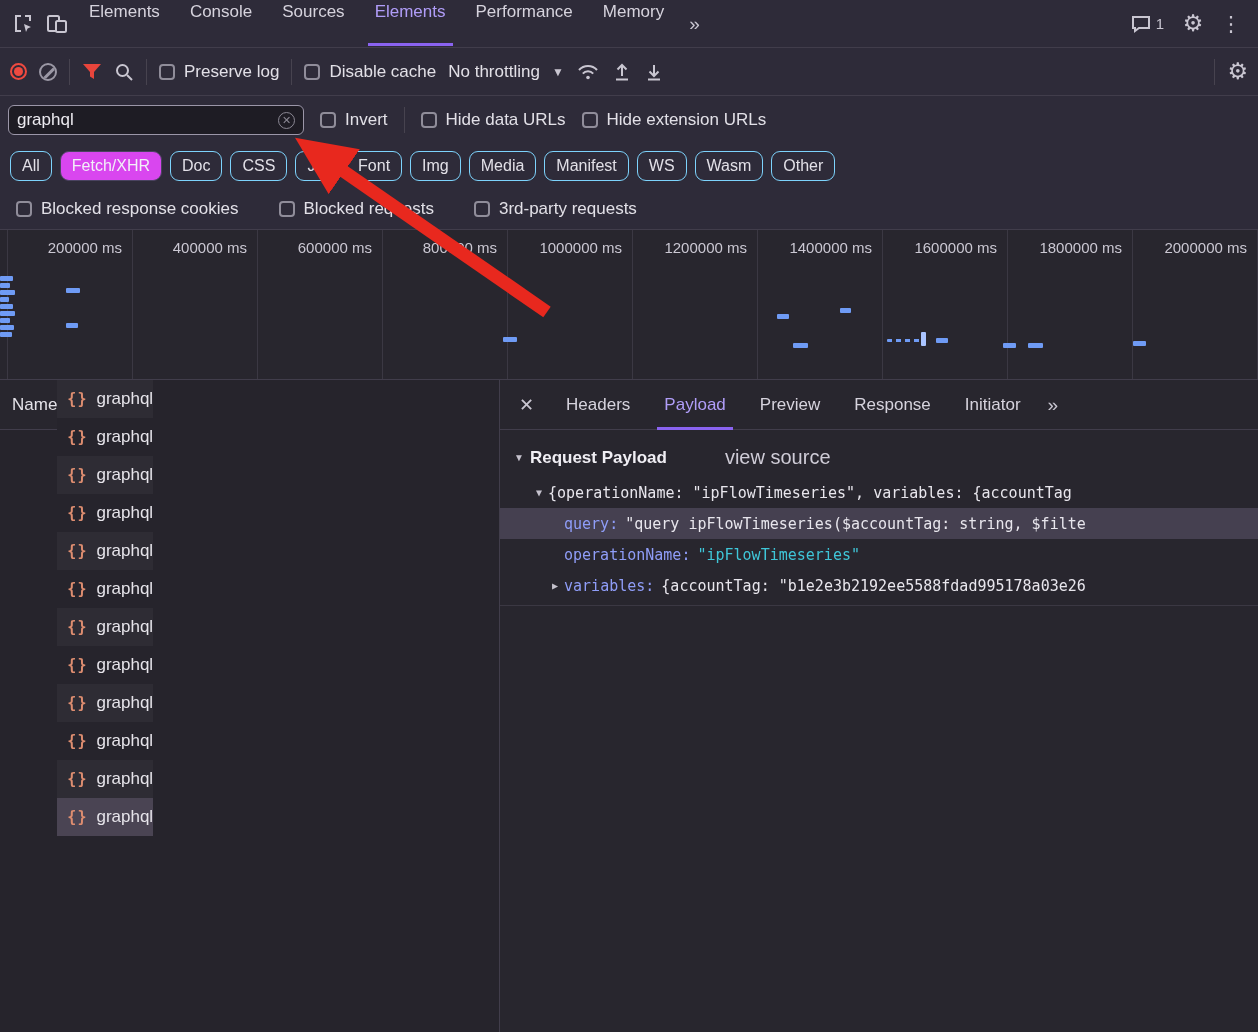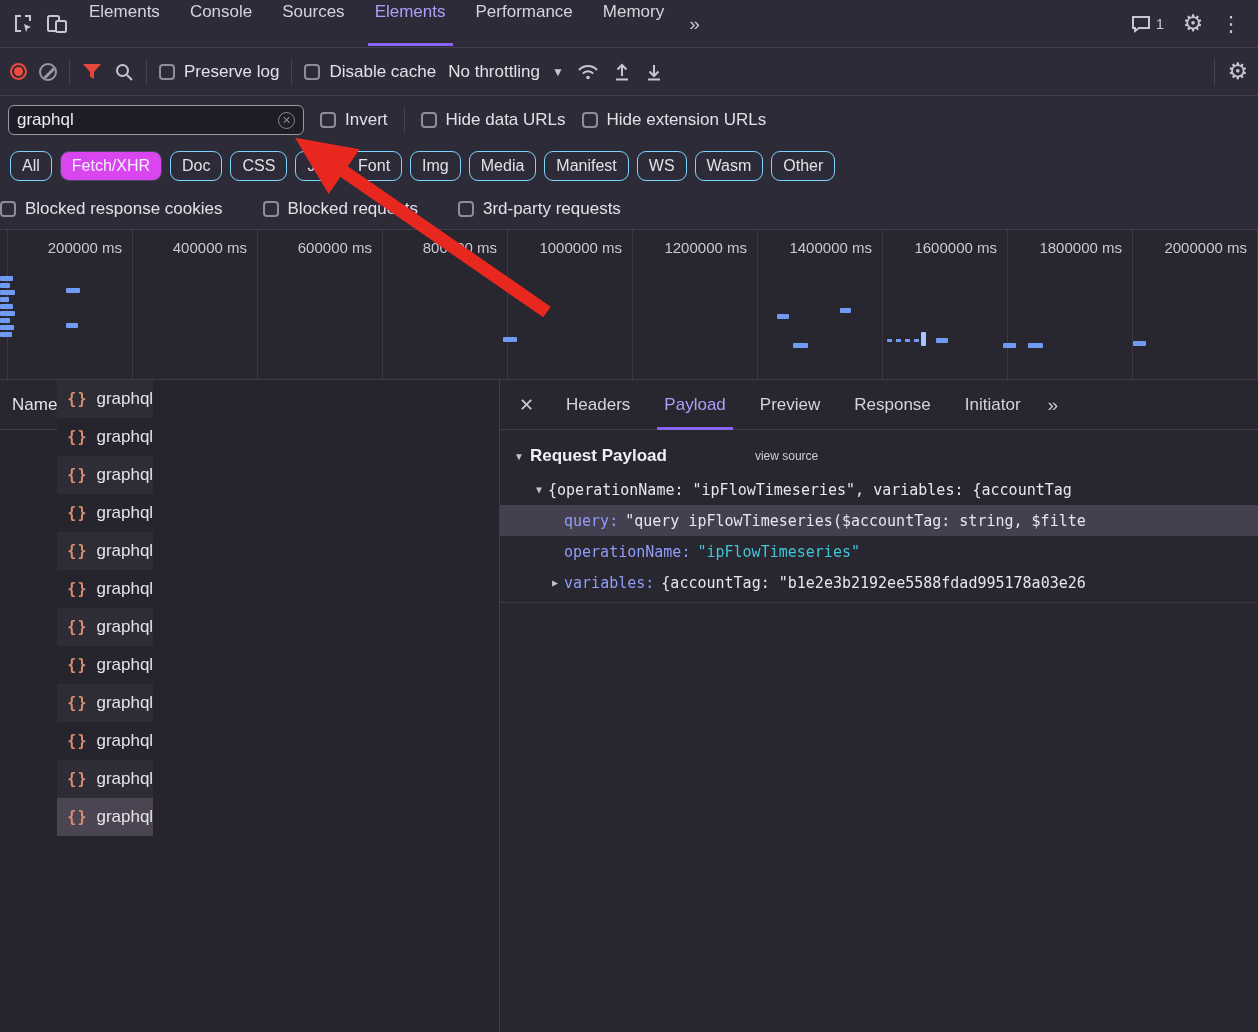--- a/index.html
+++ b/index.html
@@ -45,21 +45,21 @@
   .filter-box { width:296px; height:30px; background:#1e1c24; border:1px solid #9b96a8; border-radius:6px; display:flex; align-items:center; padding:0 8px; }
   .filter-box input { flex:1; background:transparent; border:none; outline:none; color:#eceaf0; font-size:17px; font-family:"Liberation Sans",sans-serif; }
   .clear-x { width:17px; height:17px; border:1.5px solid #8b8894; border-radius:50%; color:#8b8894; font-size:11px; display:flex; align-items:center; justify-content:center; flex:none; }
 
   
   .chips-row { height:44px; gap:8px; padding:0 10px; }
   .chip { border:1px solid #7dd3fc; border-radius:9px; padding:5px 11px; font-size:16px; color:#e2e0e7; white-space:nowrap; }
   .chip.sel { background:#d946ef; border-color:#4a4360; color:#f2eff8; }
 
   
-  .options-row { height:42px; gap:40px; padding:0 0; border-bottom:1px solid #413d4b; }
+  .options-row { height:42px; gap:40px; padding:0 16px; border-bottom:1px solid #413d4b; }
 
   
   .timeline { height:150px; background:#28262e; border-bottom:1px solid #413d4b; position:relative; display:flex; overflow:hidden; }
   .tl-sliver { width:8px; border-right:1px solid #3b3843; flex:none; }
   .tl-col { width:125px; flex:none; border-right:1px solid #3b3843; font-size:15px; color:#cbc8d3; text-align:right; padding:9px 10px 0 0; white-space:nowrap; overflow:hidden; }
   .tl-col.last { flex:1; }
   .wbar { position:absolute; height:5px; background:#6f9bf5; border-radius:1px; }
   .wbar.dash { height:3px; background:repeating-linear-gradient(90deg,#6f9bf5 0 5px,transparent 5px 9px); }
   .wbar.mark { width:5px; height:14px; background:#aac4ff; }
 
@@ -75,21 +75,21 @@
   .right-panel { flex:1; background:#28262e; display:flex; flex-direction:column; overflow:hidden; }
   .detail-tabs { height:50px; border-bottom:1px solid #413d4b; display:flex; align-items:center; padding-left:4px; }
   .close-x { font-size:18px; padding:0 15px; color:#c9c6d1; }
   .dtab { height:50px; display:flex; align-items:center; padding:0 17px; font-size:17px; color:#d6d3dd; position:relative; }
   .dtab.sel { color:#b09df8; }
   .dtab.sel::after { content:""; position:absolute; left:10px; right:10px; bottom:0; height:3px; background:#8a63f0; }
 
   .payload-head { display:flex; align-items:center; margin:16px 0 8px 14px; }
   .tri { font-size:10px; color:#c5c2cd; margin-right:6px; flex:none; }
   .payload-title { font-size:17px; font-weight:bold; color:#f0eef4; }
-  .view-source { font-size:12px; color:#cfccd7; margin-left:88px; }
+  .view-source { font-size:20px; color:#cfccd7; margin-left:58px; }
   .prow { height:31px; display:flex; align-items:center; white-space:nowrap; overflow:hidden; font-family:"DejaVu Sans Mono",monospace; font-size:15px; color:#dddbe2; }
   .ind1 { padding-left:36px; }
   .ind2 { padding-left:64px; }
   .ind1b { padding-left:52px; }
   .prow.hl { background:#454050; }
   .k { color:#8f9df8; margin-right:7px; }
   .vstr { color:#3fc6d8; }
   .vplain { color:#e8e6ed; }
   .payload-sep { border-bottom:1px solid #3b3843; margin-top:4px; }
 

